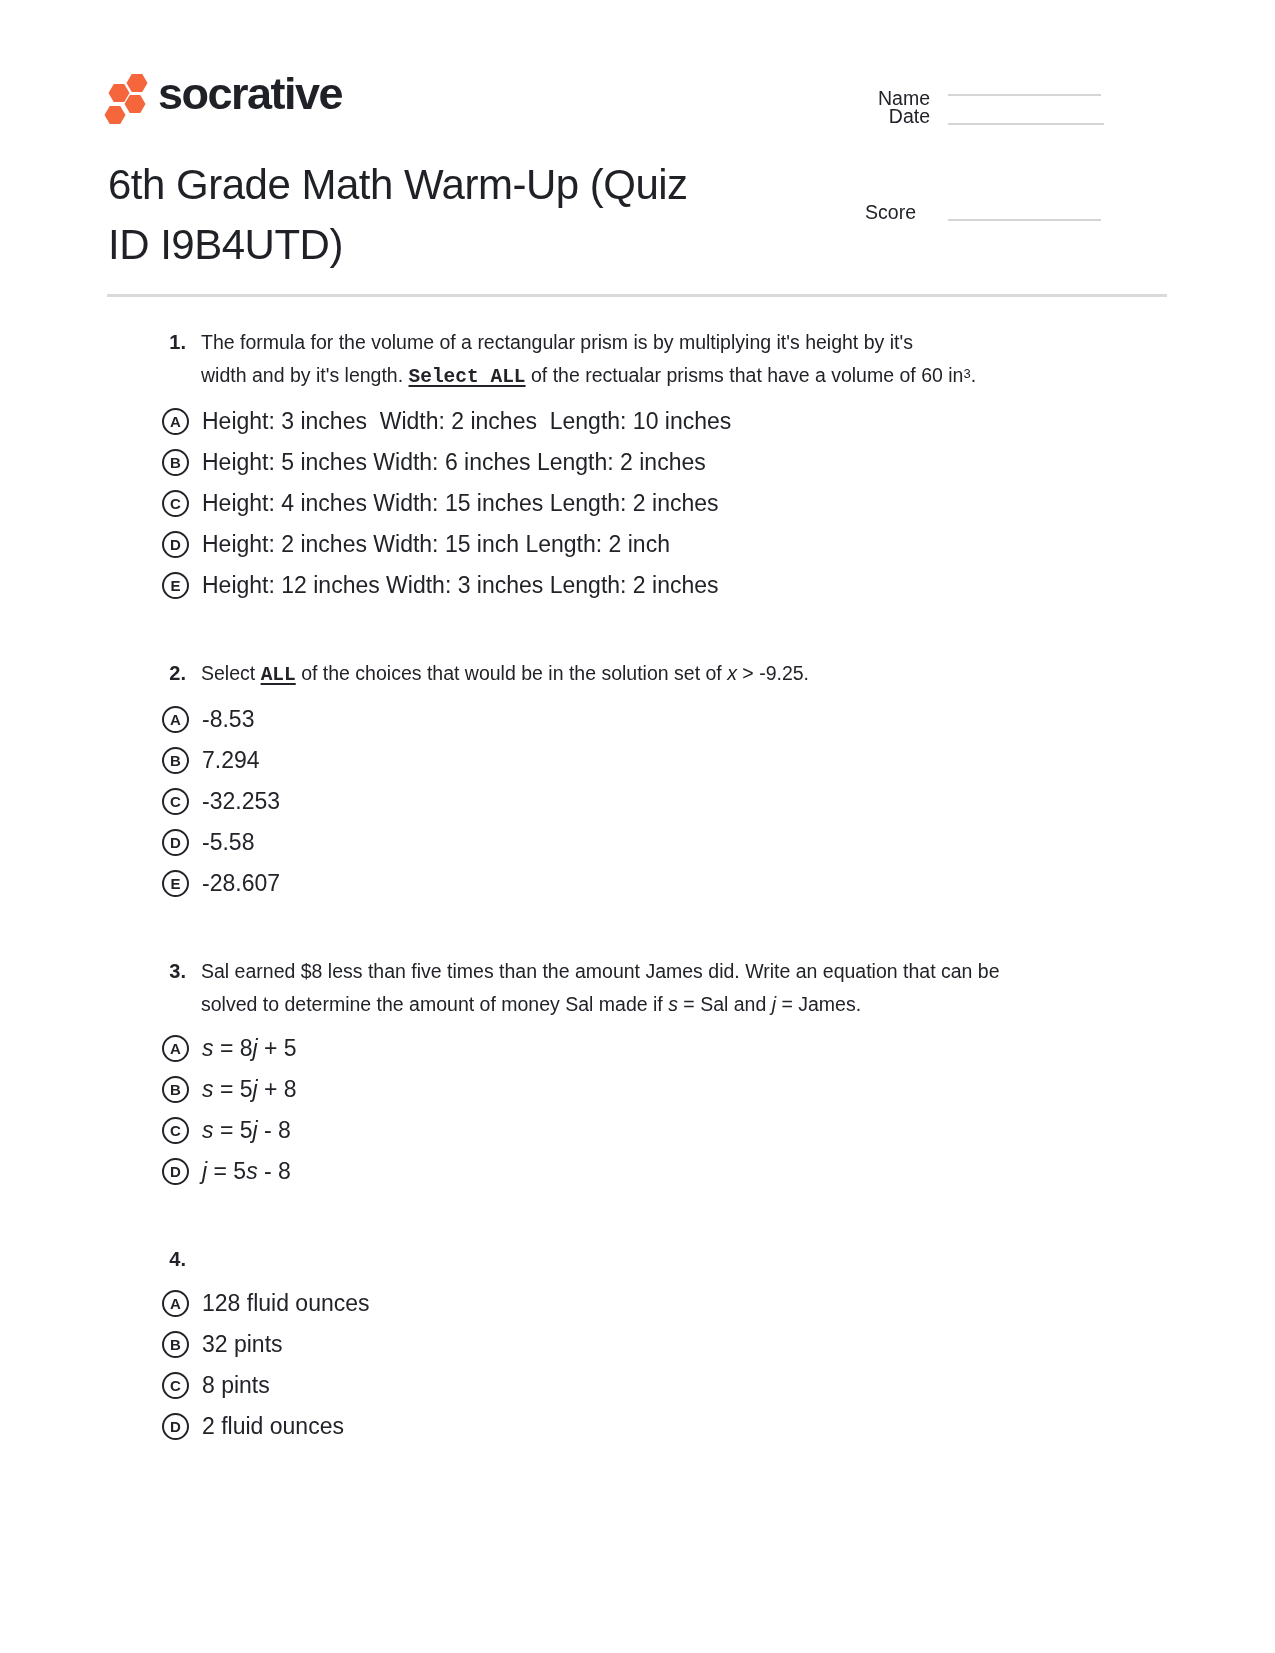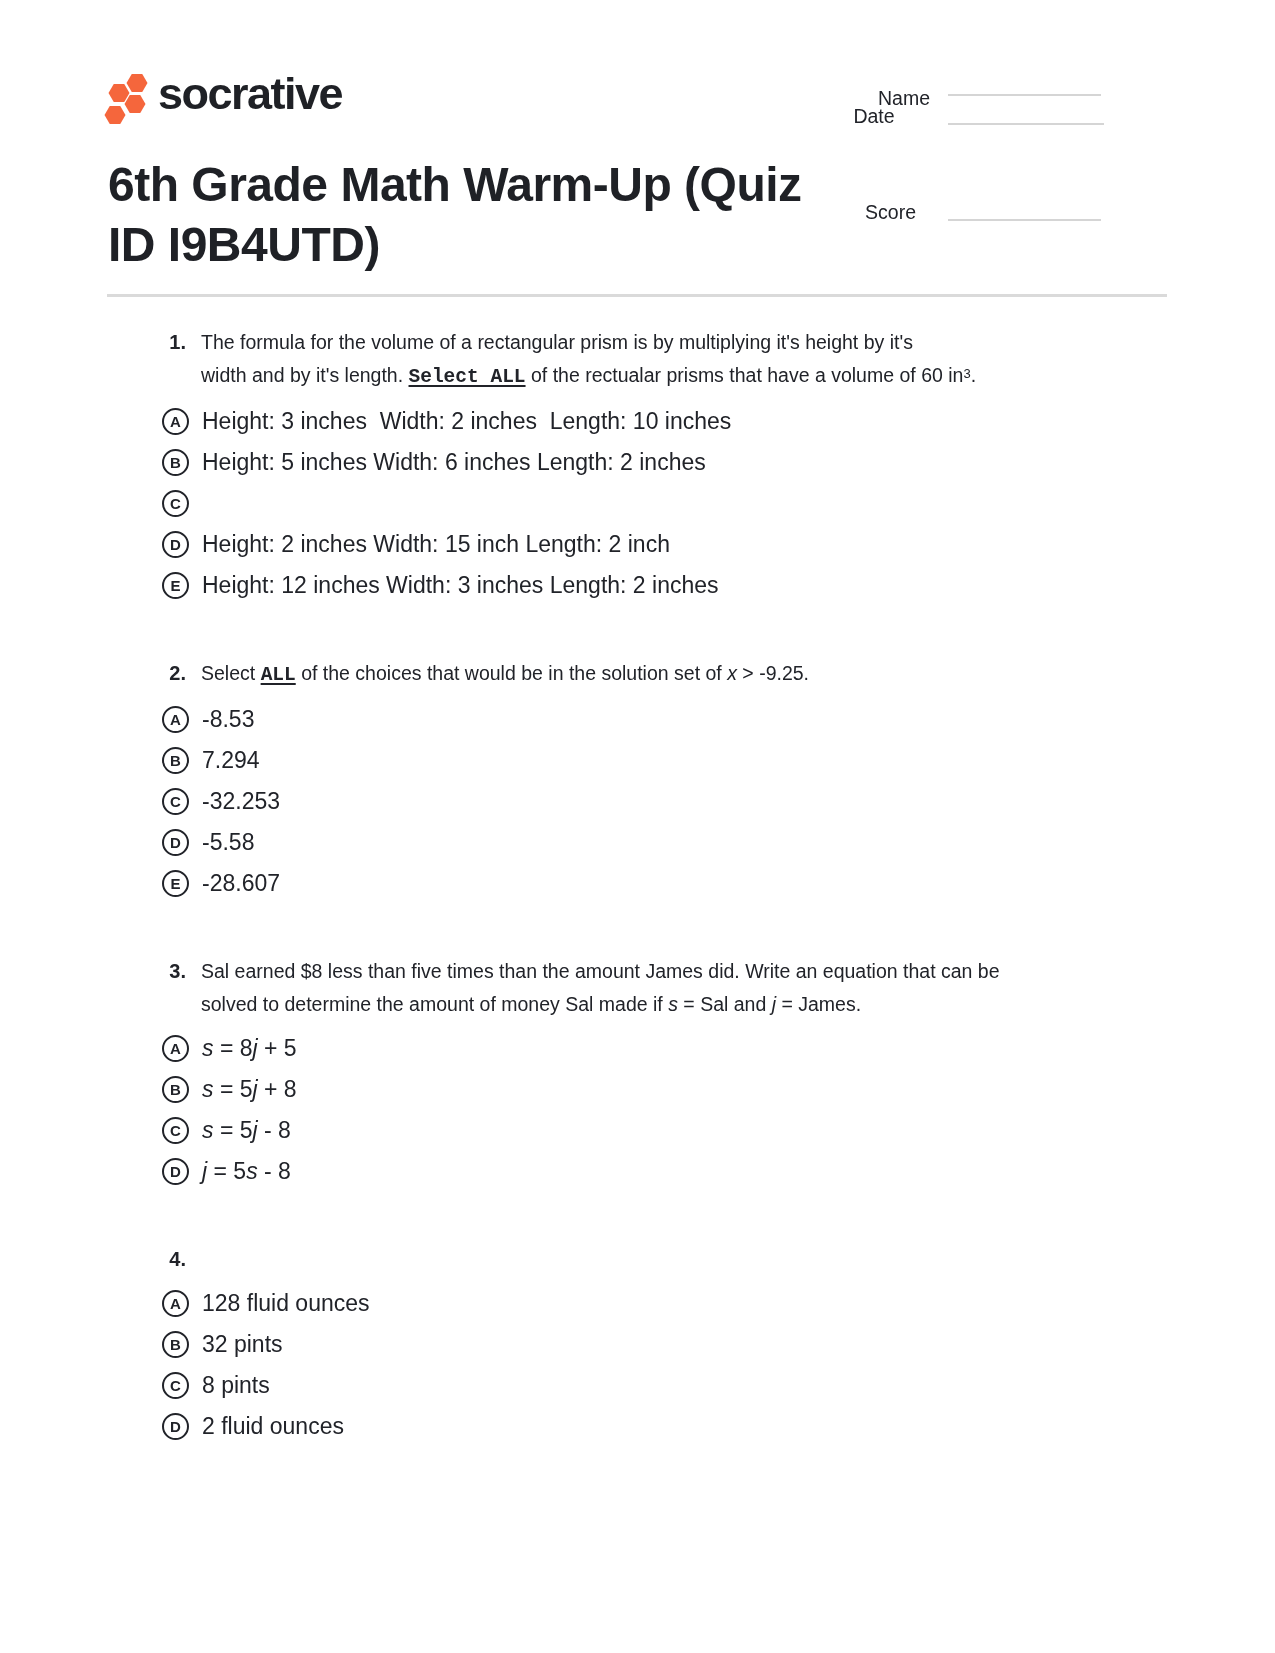--- a/index.html
+++ b/index.html
@@ -18,34 +18,34 @@
     position: absolute; left: 158px; top: 68px;
     font-size: 45px; font-weight: 700; letter-spacing: -1.5px;
     color: #1f2126; line-height: 52px; text-align: center;
   }
 
   .field-label {
     position: absolute; width: 112px; text-align: right;
     font-size: 19.5px; color: #212329; line-height: 22px;
   }
   .name-label  { left: 818px; top: 76px; margin-top: 11px; }
-  .date-label  { left: 818px; top: 105px; text-align: center; }
+  .date-label  { left: 818px; top: 105px; }
   .score-label { left: 804px; top: 201px; }
   .write-line {
     position: absolute; height: 20px;
     border-bottom: 2px solid #d5d5d5;
   }
   .name-line  { left: 948px; top: 76px;  width: 153px; }
   .date-line  { left: 948px; top: 105px; width: 156px; }
   .score-line { left: 948px; top: 201px; width: 153px; }
 
   
   .page-title {
     position: absolute; left: 108px; top: 155px;
-    font-size: 48px; font-weight: 700; letter-spacing: -0.5px;
+    font-size: 42px; font-weight: 400; letter-spacing: -0.5px;
     line-height: 60px; color: #1f2126;
     white-space: pre-line;
   }
   .divider {
     position: absolute; left: 107px; top: 294px; width: 1060px;
     border-top: 3px solid #dadada;
   }
 
   
   .questions { position: absolute; left: 162px; top: 326px; width: 1010px; }
@@ -112,20 +112,21 @@
       <div class="opt">
         <div class="bubble">A</div>
         <div class="opt-text"><span>Height: 3 inches  Width: 2 inches  Length: 10 inches</span></div>
       </div>
       <div class="opt">
         <div class="bubble">B</div>
         <div class="opt-text"><span>Height: 5 inches Width: 6 inches Length: 2 inches</span></div>
       </div>
       <div class="opt">
         <div class="bubble">C</div>
+        <div class="opt-text"><span>Height: 4 inches Width: 15 inches Length: 2 inches</span></div>
       </div>
       <div class="opt">
         <div class="bubble">D</div>
         <div class="opt-text"><span>Height: 2 inches Width: 15 inch Length: 2 inch</span></div>
       </div>
       <div class="opt">
         <div class="bubble">E</div>
         <div class="opt-text"><span>Height: 12 inches Width: 3 inches Length: 2 inches</span></div>
       </div>
     </div>

